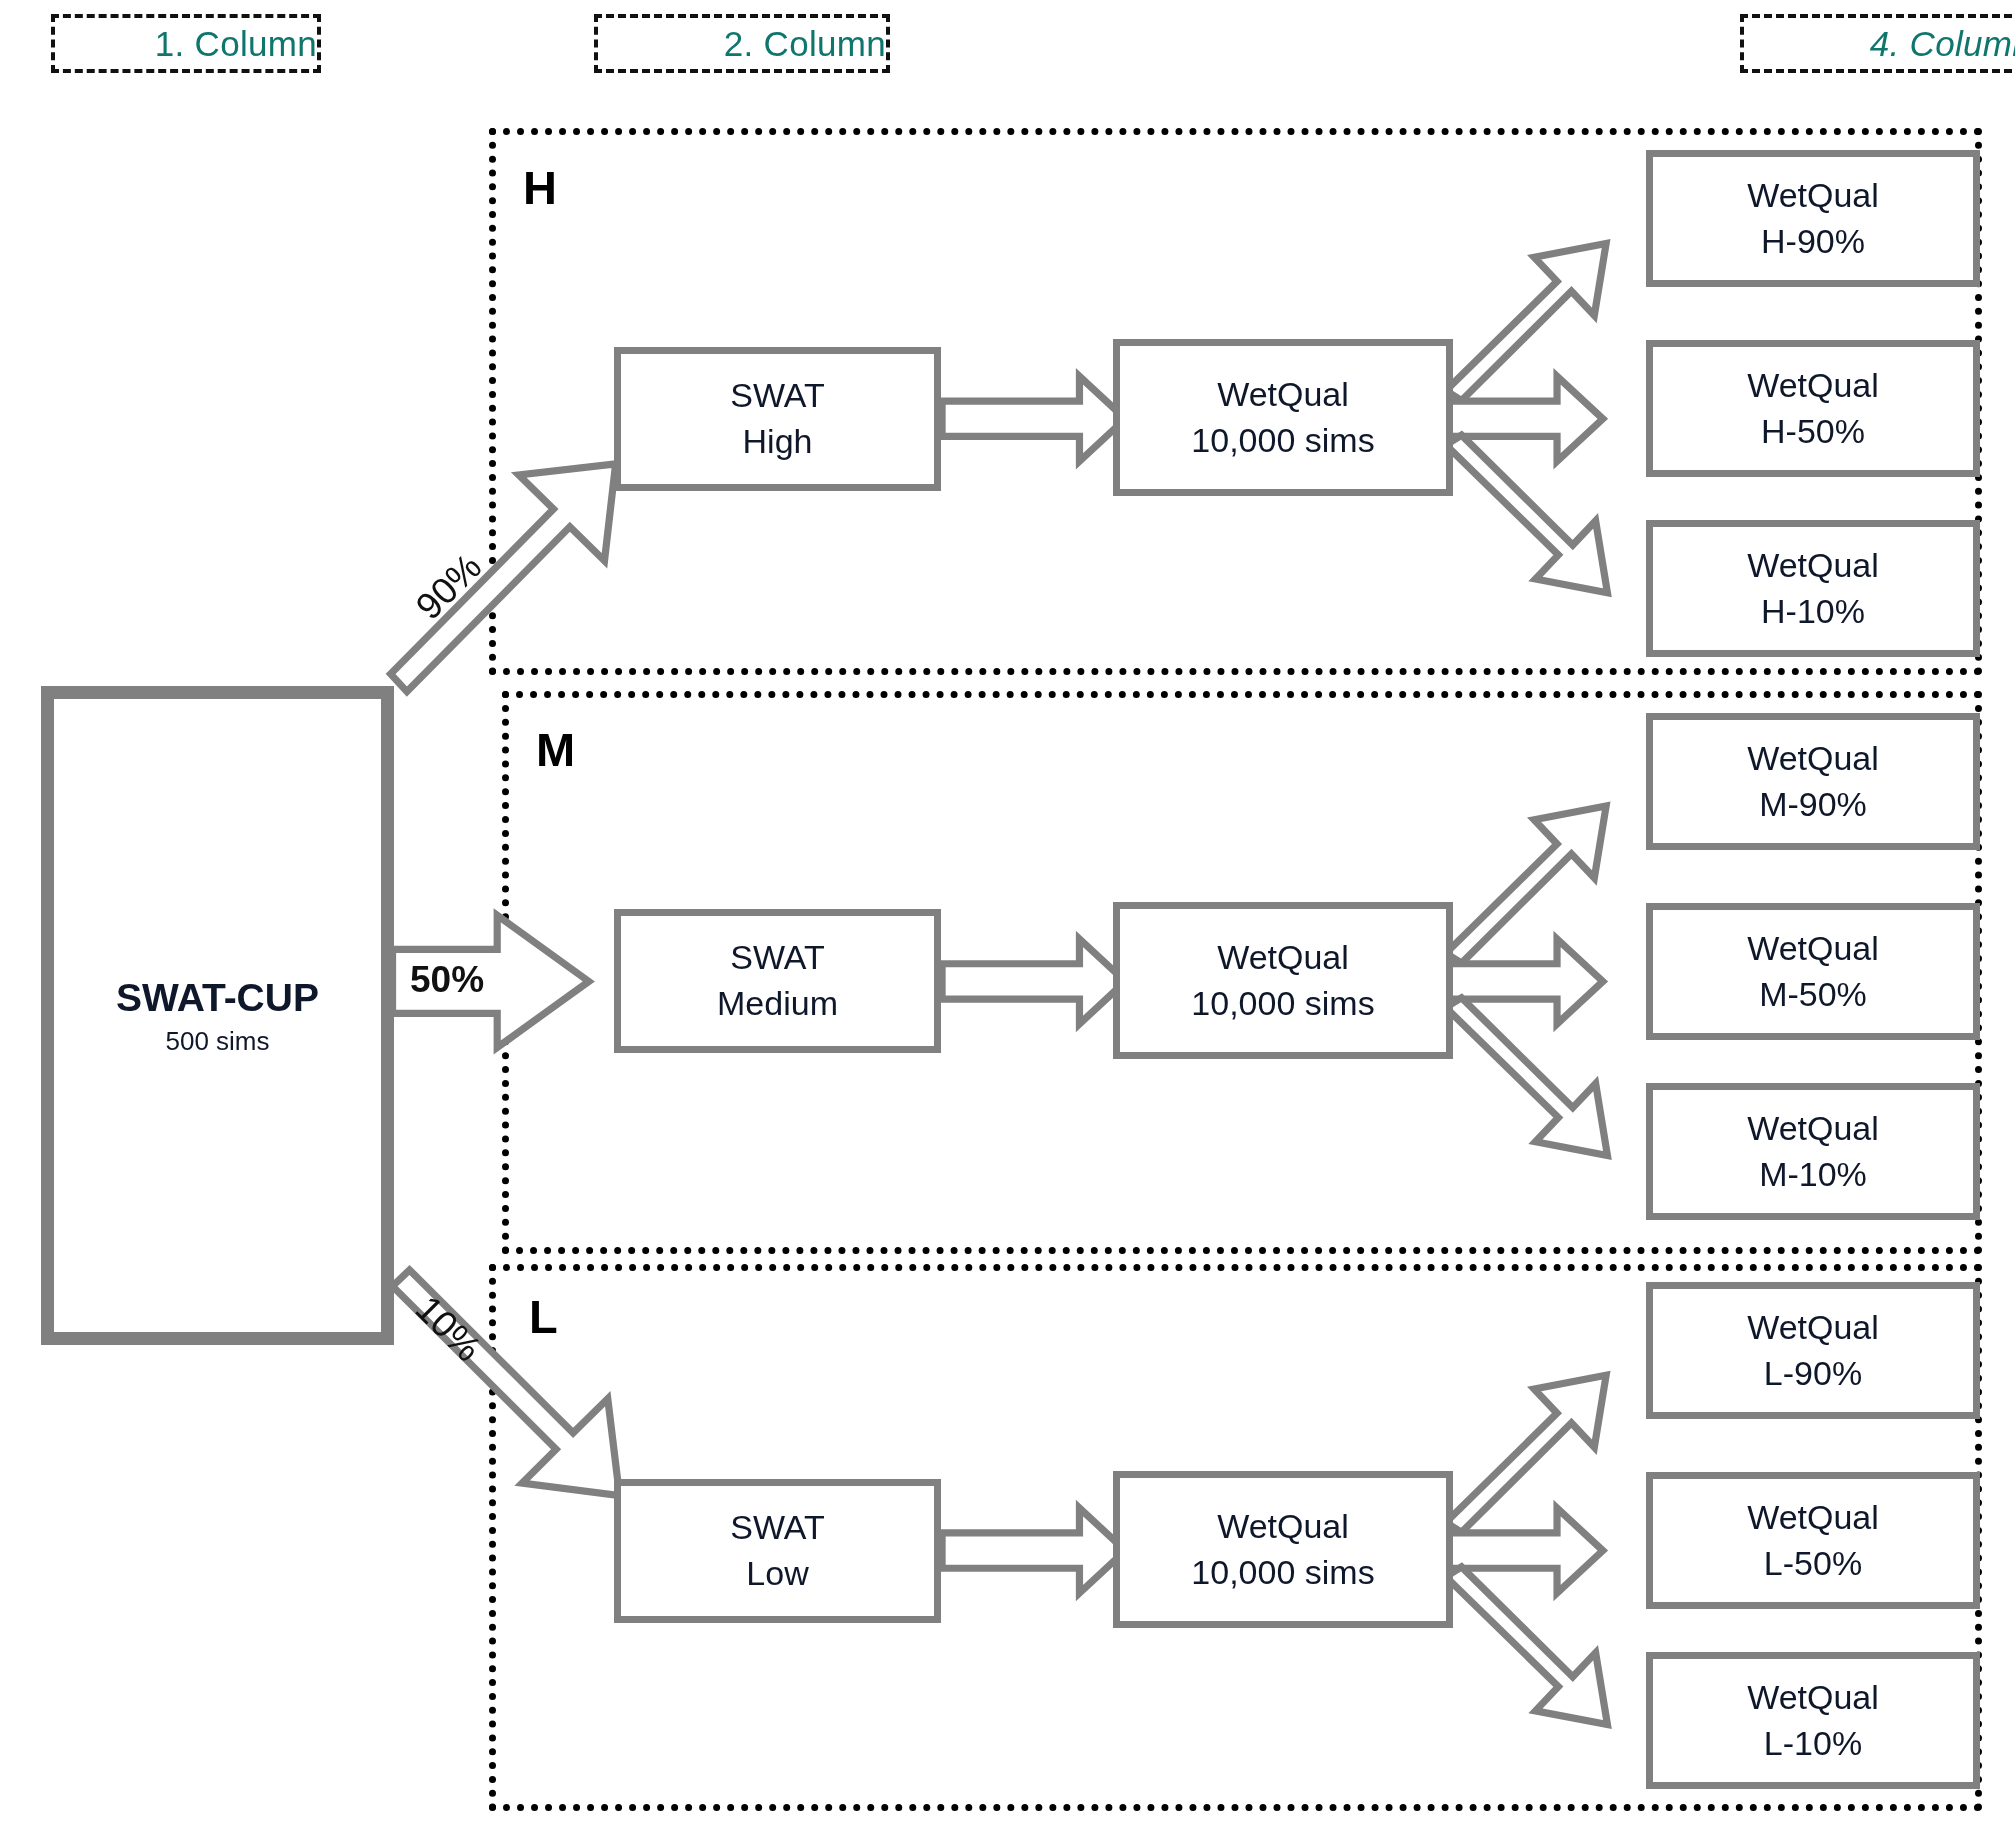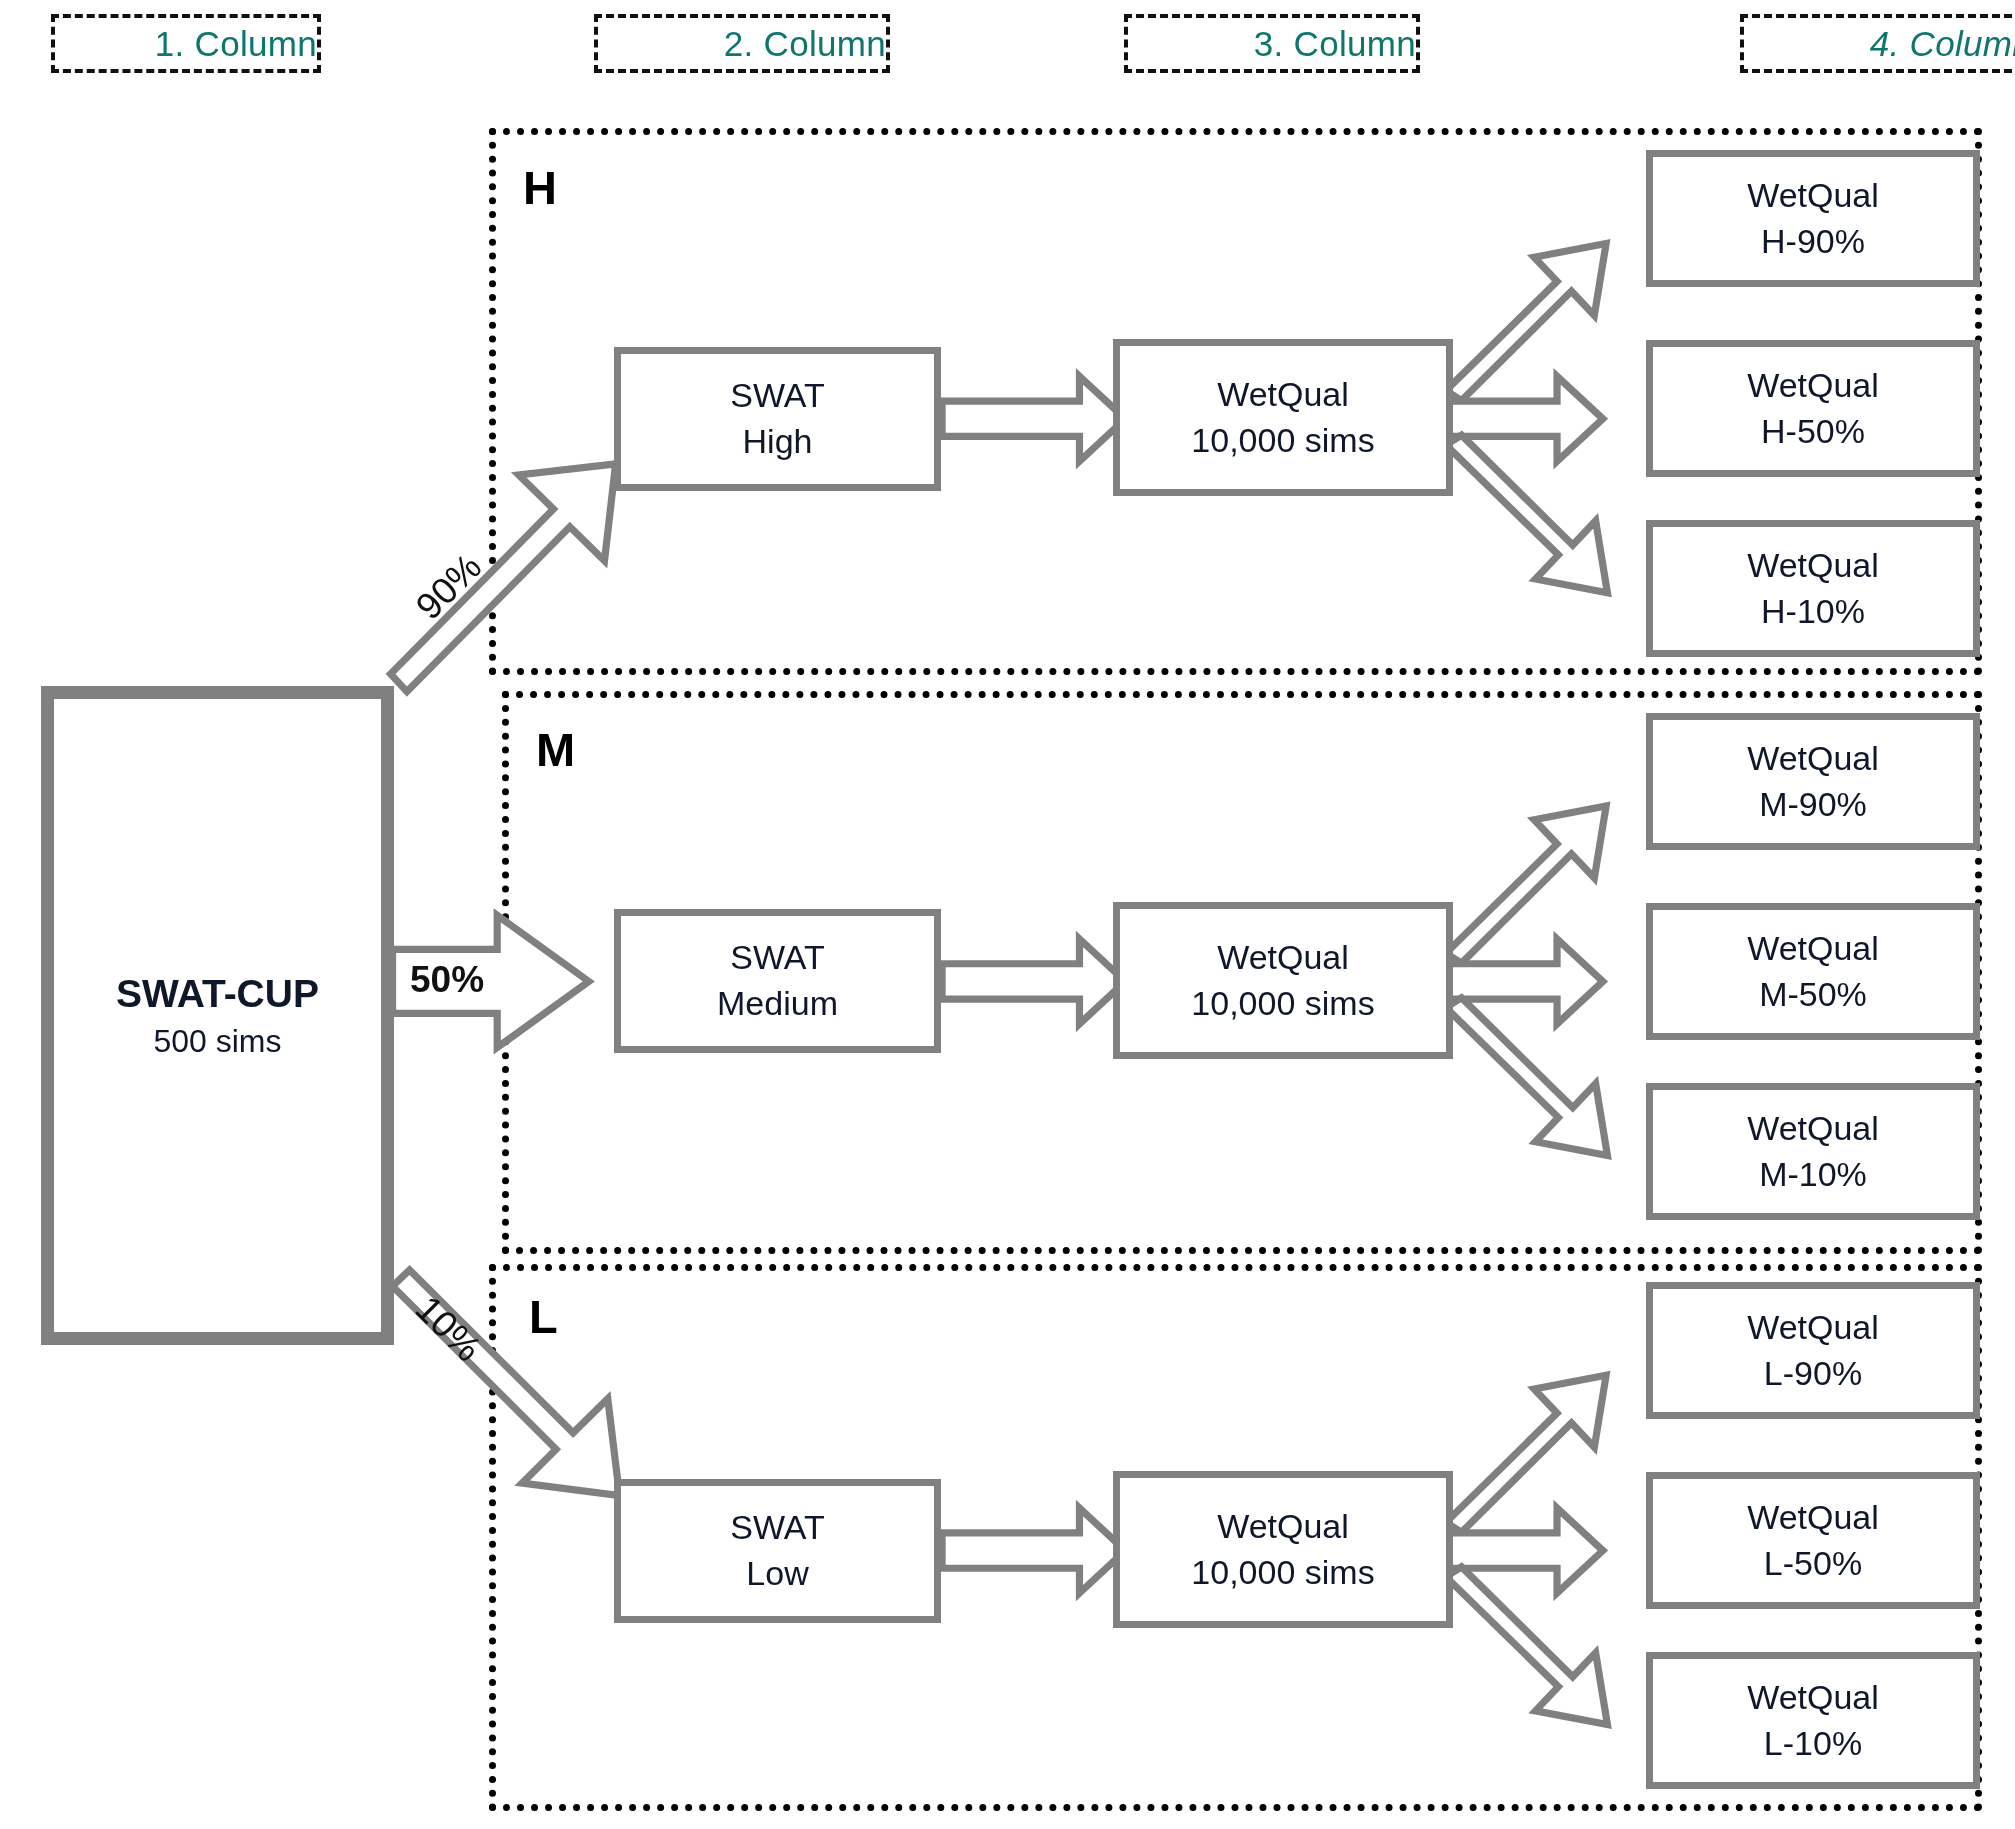--- a/index.html
+++ b/index.html
@@ -62,21 +62,21 @@
   .node .line { display: block; white-space: nowrap; }
   .node.root {
     border-width: 13px;
     font-weight: normal;
   }
   .node.root .line.strong {
     font-weight: bold;
     font-size: 39px;
   }
   .node.root .line {
-    font-size: 32px;
+    font-size: 26px;
   }
   
   #arrows {
     position: absolute;
     left: 0; top: 0;
     width: 2015px;
     height: 1830px;
     pointer-events: none;
   }
   .arrow-shape {
@@ -99,23 +99,20 @@
 <body>
 
 <div id="stage">
 
   <div class="col-header" style="left:51px; top:14.4px; width:262px; height:51px;">
     <span>1. Column</span>
   </div>
   <div class="col-header" style="left:594px; top:14.4px; width:288px; height:51px;">
     <span>2. Column</span>
   </div>
-  <div class="col-header" style="left:1124px; top:14.4px; width:288px; height:51px;">
-    <span>3. Column</span>
-  </div>
   <div class="col-header" style="left:1740px; top:14.4px; width:288px; height:51px;font-style:italic;">
     <span>4. Column</span>
   </div>
 
   <div class="band" style="left:489px; top:128px; width:1493px; height:547px;"></div>
   <div class="band" style="left:502px; top:691px; width:1480px; height:563px;"></div>
   <div class="band" style="left:489px; top:1264px; width:1493px; height:547px;"></div>
 
   <div class="band-label" style="left:523px; top:164px;">H</div>
   <div class="band-label" style="left:536px; top:726px;">M</div>

